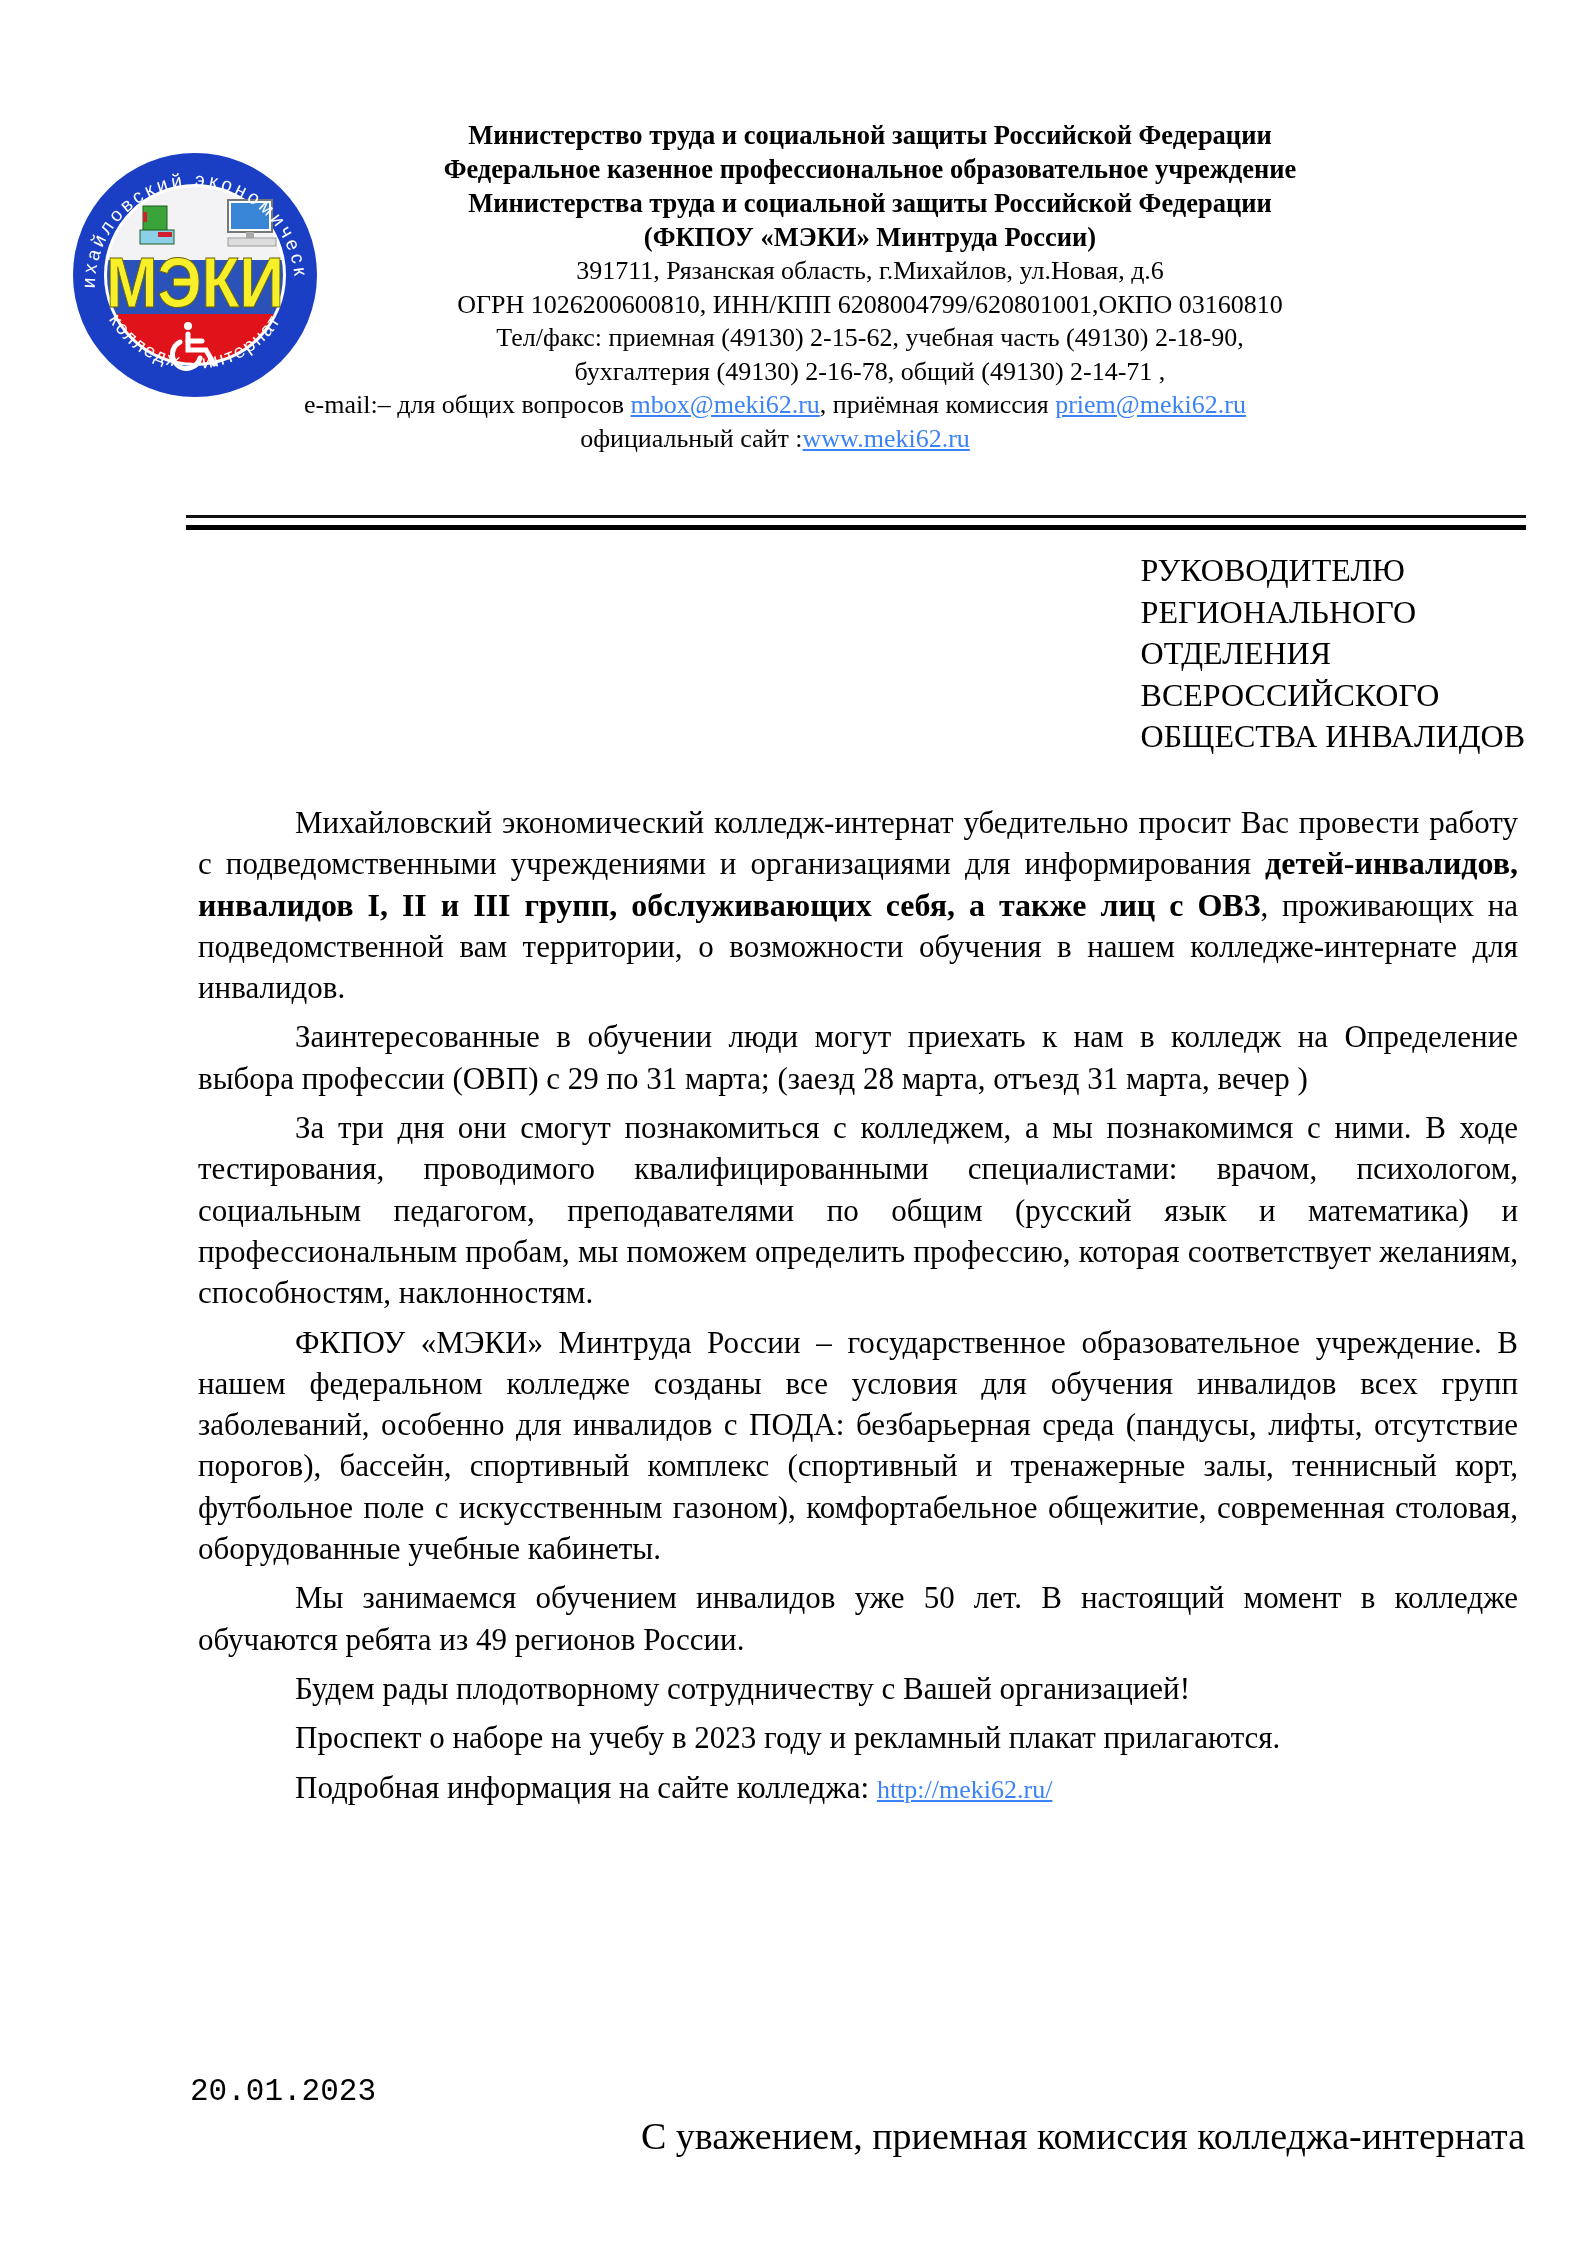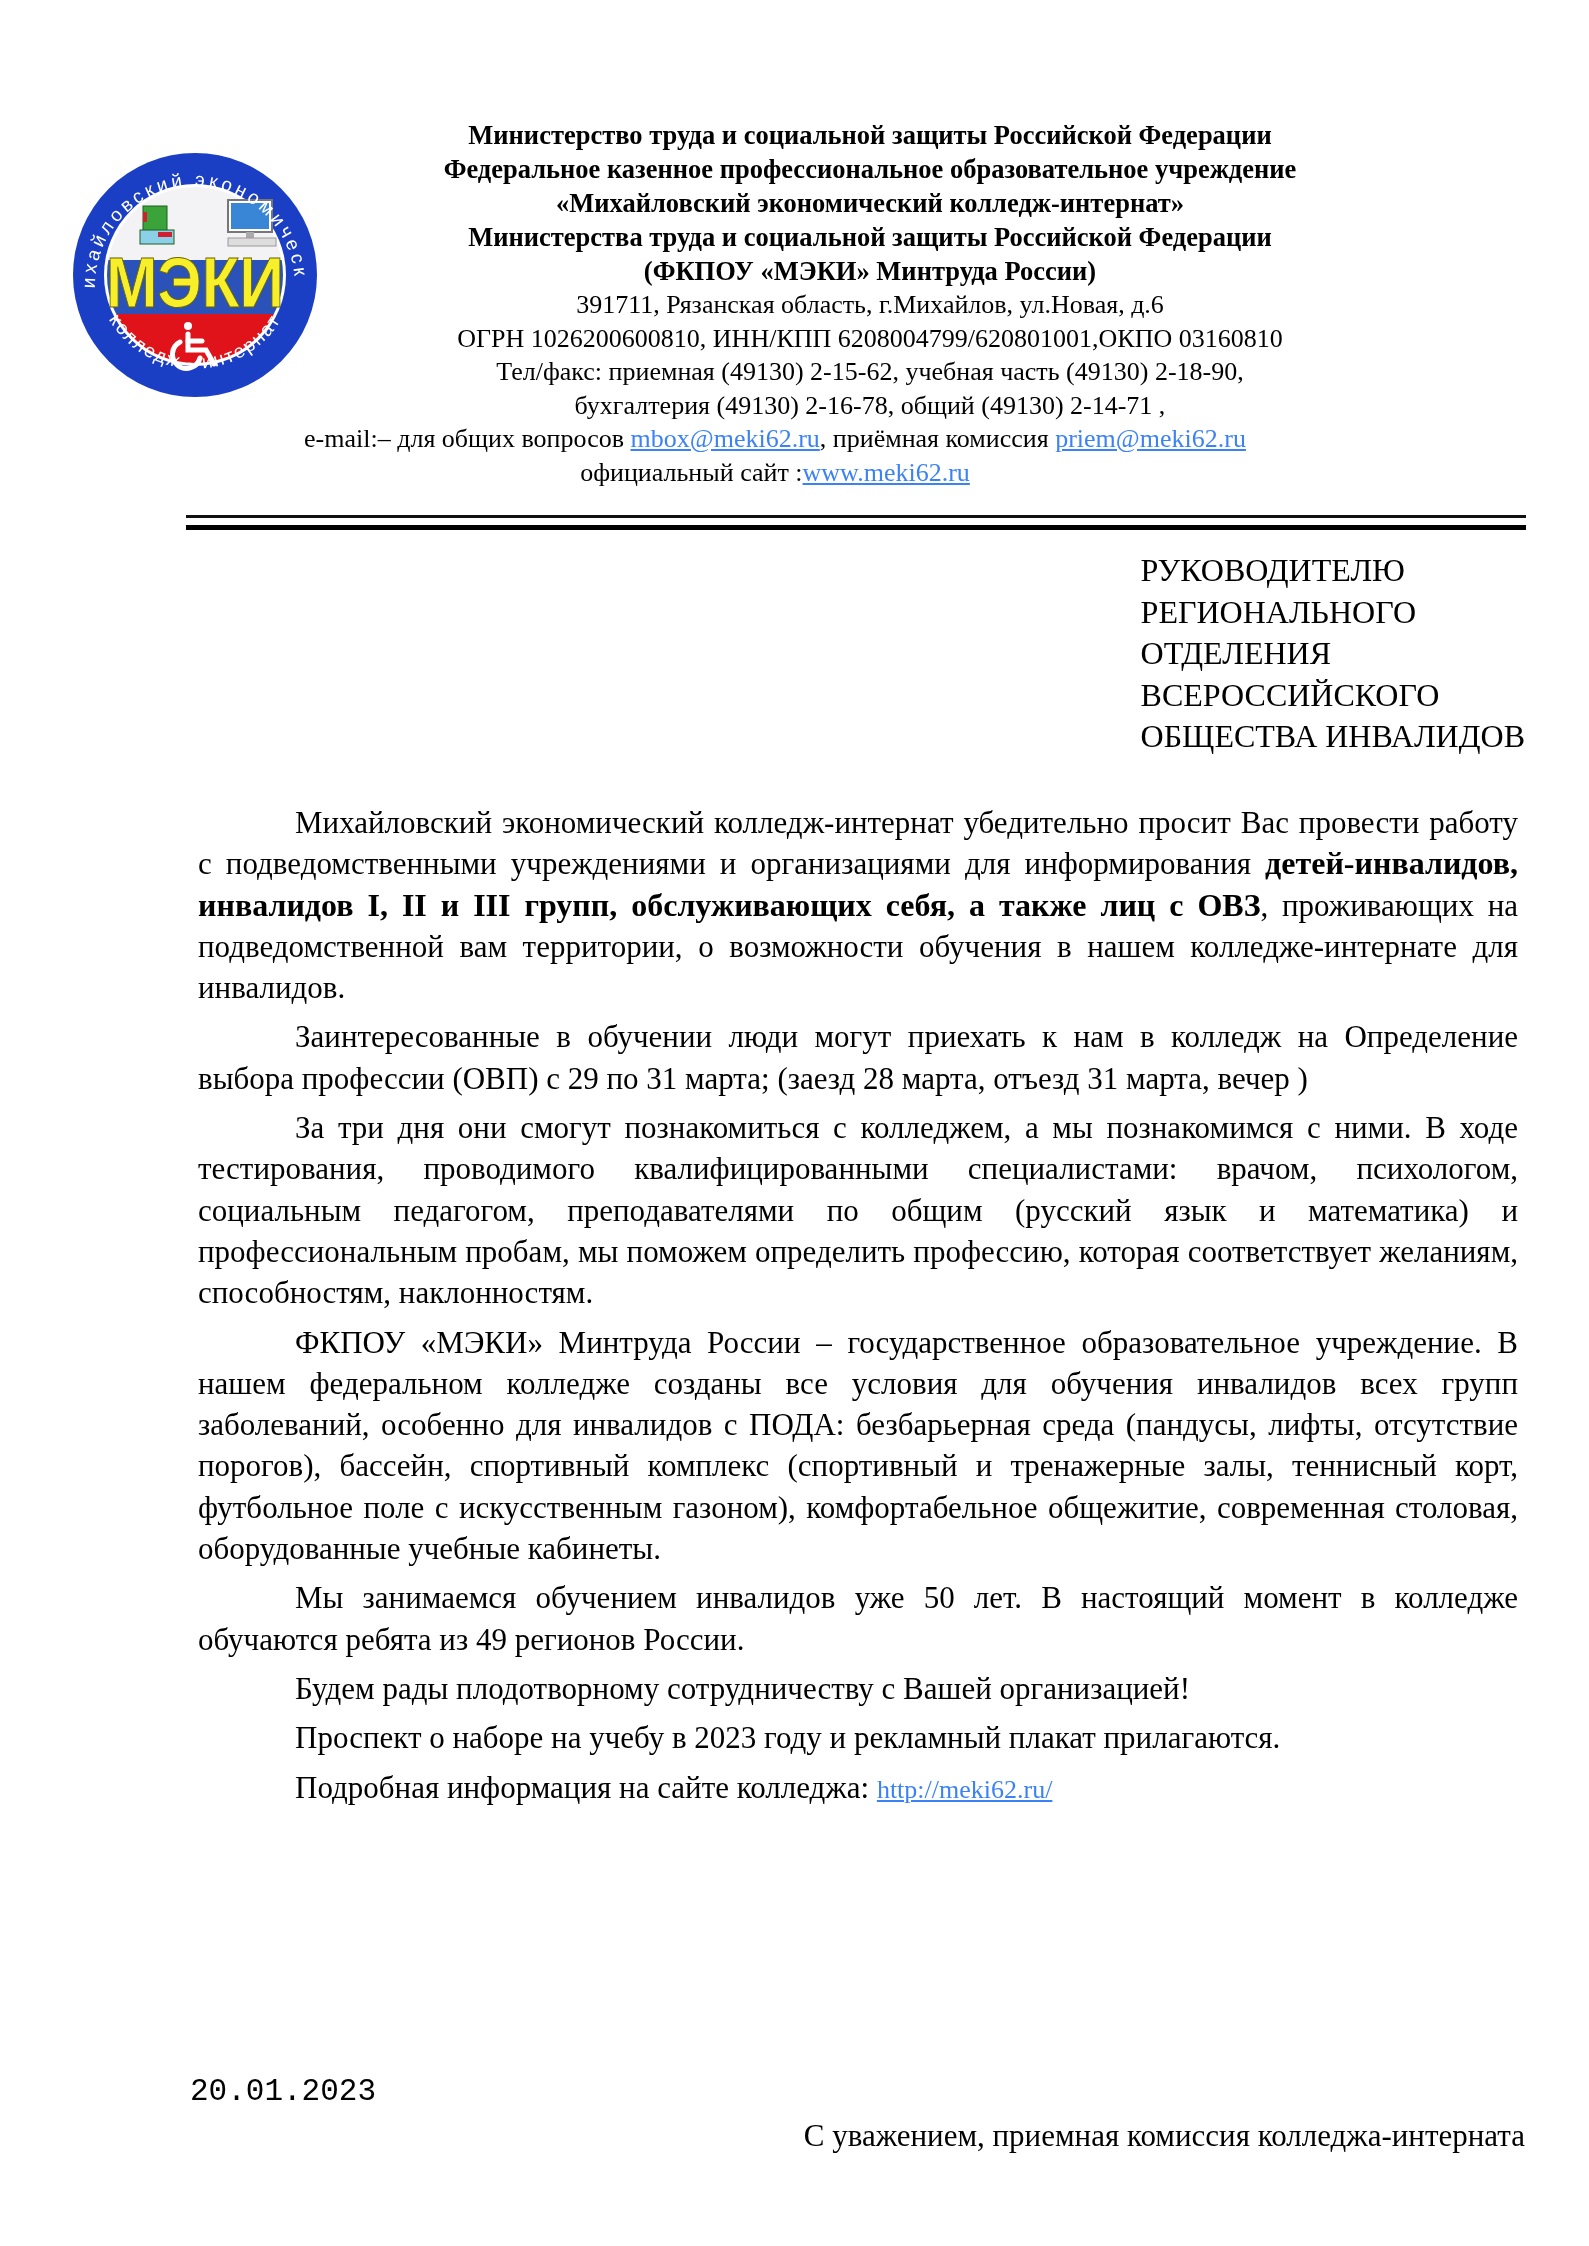--- a/index.html
+++ b/index.html
@@ -13,21 +13,21 @@
   a.lnk { color:#3b82f6; text-decoration:underline; }
   .rule1 { position:absolute; left:186px; top:515px; width:1340px; height:3px; background:#111; }
   .rule2 { position:absolute; left:186px; top:525px; width:1340px; height:5px; background:#000; }
   .addressee { position:absolute; right:64px; top:550px; text-align:left;
                font-size:32px; line-height:41.5px; }
   .body { position:absolute; left:190px; top:794px; width:1336px;
           font-size:31px; line-height:41.3px; text-align:justify; }
   .body p { margin:8px; text-indent:97px; }
   .body b { font-weight:bold; font-size:32px; }
   .date { position:absolute; left:190px; top:2072px; font-size:31px; line-height:40px;font-family:Liberation Mono, monospace; }
-  .sign { position:absolute; right:64px; top:2116px; font-size:31px; line-height:40px; white-space:nowrap; }
+  .sign { position:absolute; right:64px; top:2116px; font-size:38px; line-height:40px; white-space:nowrap; }
   .site-link { font-size:26px; }
 </style>
 </head>
 <body>
 
 <svg class="logo" viewBox="0 0 254 254" xmlns="http://www.w3.org/2000/svg">
   <defs>
     <clipPath id="inner">
         <circle cx="127" cy="127" r="88"></circle>
       </clipPath>
@@ -70,21 +70,20 @@
     <textPath href="#topArc" startOffset="50%" text-anchor="middle">Михайловский экономический</textPath>
   </text>
   <text font-family="Liberation Sans, DejaVu Sans, sans-serif" font-size="19" fill="#ffffff" letter-spacing="2">
     <textPath href="#botArc" startOffset="50%" text-anchor="middle">колледж - интернат</textPath>
   </text>
 </svg>
 
 <div class="header">
   <div class="l b">Министерство труда и социальной защиты Российской Федерации</div>
   <div class="l b">Федеральное казенное профессиональное образовательное учреждение</div>
-  <div class="l b">«Михайловский экономический колледж-интернат»</div>
   <div class="l b">Министерства труда и социальной защиты Российской Федерации</div>
   <div class="l b">(ФКПОУ  «МЭКИ» Минтруда России)</div>
   <div class="l r">391711, Рязанская область, г.Михайлов, ул.Новая, д.6</div>
   <div class="l r">ОГРН 1026200600810, ИНН/КПП 6208004799/620801001,ОКПО 03160810</div>
   <div class="l r">Тел/факс: приемная  (49130) 2-15-62, учебная часть (49130) 2-18-90,</div>
   <div class="l r">бухгалтерия (49130) 2-16-78, общий (49130) 2-14-71 ,</div>
   <div class="l r" style="margin-left:-190px;">
     <span>e-mail:– для общих вопросов </span><a class="lnk" href="#">mbox@meki62.ru</a><span>,   приёмная комиссия </span><a class="lnk" href="#">priem@meki62.ru</a>
   </div>
   <div class="l r" style="margin-left:-190px;">

